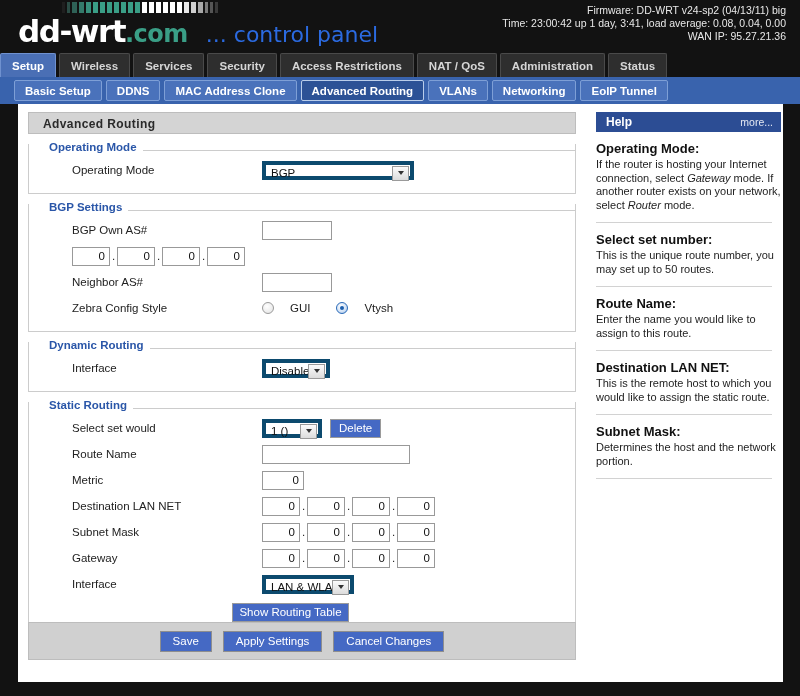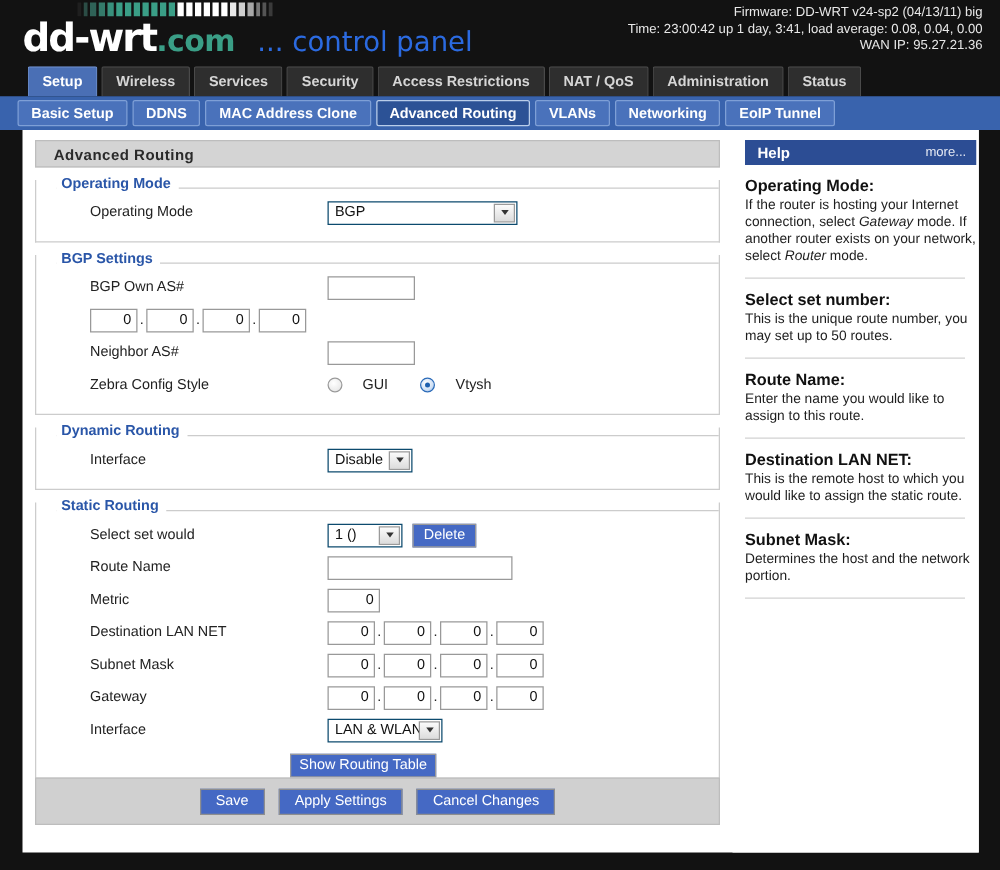--- a/index.html
+++ b/index.html
@@ -54,21 +54,20 @@
     line-height: 13px;
     font-family: "Liberation Sans", sans-serif;
   }
 
   
   #maintabs {
     position: absolute; left: 0; top: 50px;
     width: 800px; height: 27px;
     background: #121212;
     display: flex; align-items: flex-end;
-    padding-left: 22px;
   }
   .mtab {
     height: 24px; line-height: 24px;
     padding: 0 11px;
     margin-right: 3px;
     font-size: 11.5px; font-weight: bold;
     color: #d6d6d6;
     background: #2e2e2e;
     border: 1px solid #4a4a4a;
     border-bottom: none;
@@ -180,21 +179,21 @@
     font-size: 11.5px;
     color: #222222;
     flex: 0 0 190px;
   }
   .ctl { display: flex; align-items: center; }
 
   
   .sel {
     position: relative;
     height: 19px;
-    border: 1px solid #0c4a6e;
+    border: 4px solid #0c4a6e;
     background: #ffffff;
     font-size: 11.5px;
     color: #111111;
     line-height: 17px;
     padding: 0 22px 0 5px;
     display: inline-block;
     cursor: pointer;
     white-space: nowrap;
   }
   .sel .arrowbox {

